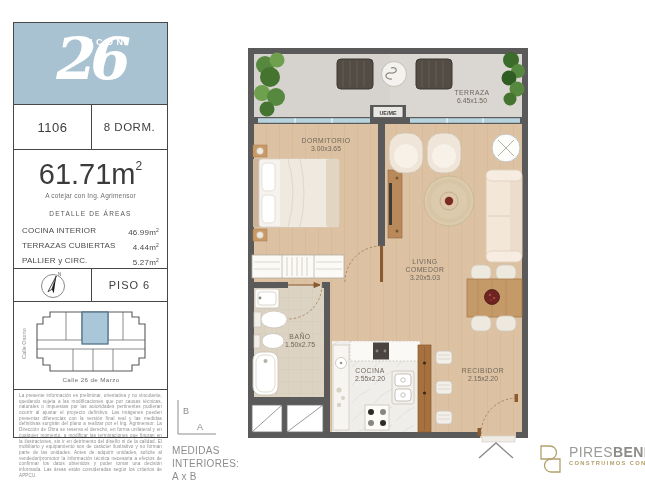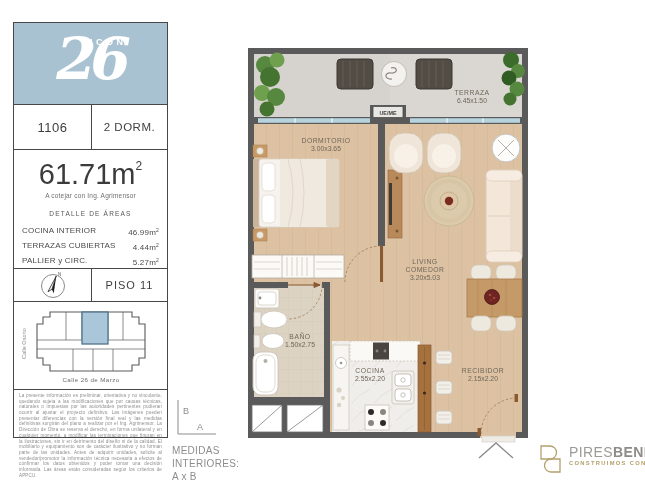--- a/index.html
+++ b/index.html
@@ -73,21 +73,21 @@
 
   <div class="panel">
 
     <div class="cell logo-cell">
       <div class="logo-number">26</div>
       <div class="logo-name">ICON</div>
     </div>
 
     <div class="cell unit-row">
       <div class="unit-num">1106</div>
-      <div class="unit-type">2 DORM.</div>
+      <div class="unit-type">8 DORM.</div>
     </div>
 
     <div class="cell area-cell">
       <div class="area-total"><span>61.71m</span><sup>2</sup></div>
       <div class="area-note">A cotejar con Ing. Agrimensor</div>
       <div class="area-detail-title">DETALLE DE ÁREAS</div>
       <div class="area-rows">
         <div class="area-row">
           <span>COCINA INTERIOR</span>
           <span><span>46.99m</span><sup>2</sup></span>
@@ -107,21 +107,21 @@
       <div class="compass-cell">
         <svg width="30" height="28" viewBox="0 0 30 28">
           <circle cx="15" cy="15" r="11.5" fill="none" stroke="#8a8a8a" stroke-width="1"></circle>
           <g transform="rotate(18 15 15)">
             <polygon points="15,4.5 18,22 15,18.5" fill="#1c1c1c"></polygon>
             <polygon points="15,4.5 12,22 15,18.5" fill="#ffffff" stroke="#1c1c1c" stroke-width=".7"></polygon>
           </g>
           <text x="20" y="5" font-size="4.5" fill="#555">N</text>
         </svg>
       </div>
-      <div class="piso-cell">PISO 11</div>
+      <div class="piso-cell">PISO 6</div>
     </div>
 
     <div class="cell keyplan-cell">
       <svg width="150" height="85" viewBox="0 0 150 85">
 
         <path d="M34 9 H116 V14 H123 V21 H129 V55 H123 V62 H116 V68 H34 V62 H27 V55 H21 V21 H27 V14 H34 Z" fill="#ffffff" stroke="#5a5a5a" stroke-width="1.1"></path>
 
         <line x1="21" y1="37" x2="129" y2="37" stroke="#5a5a5a" stroke-width=".7"></line>
         <line x1="21" y1="46" x2="129" y2="46" stroke="#5a5a5a" stroke-width=".7"></line>
 

